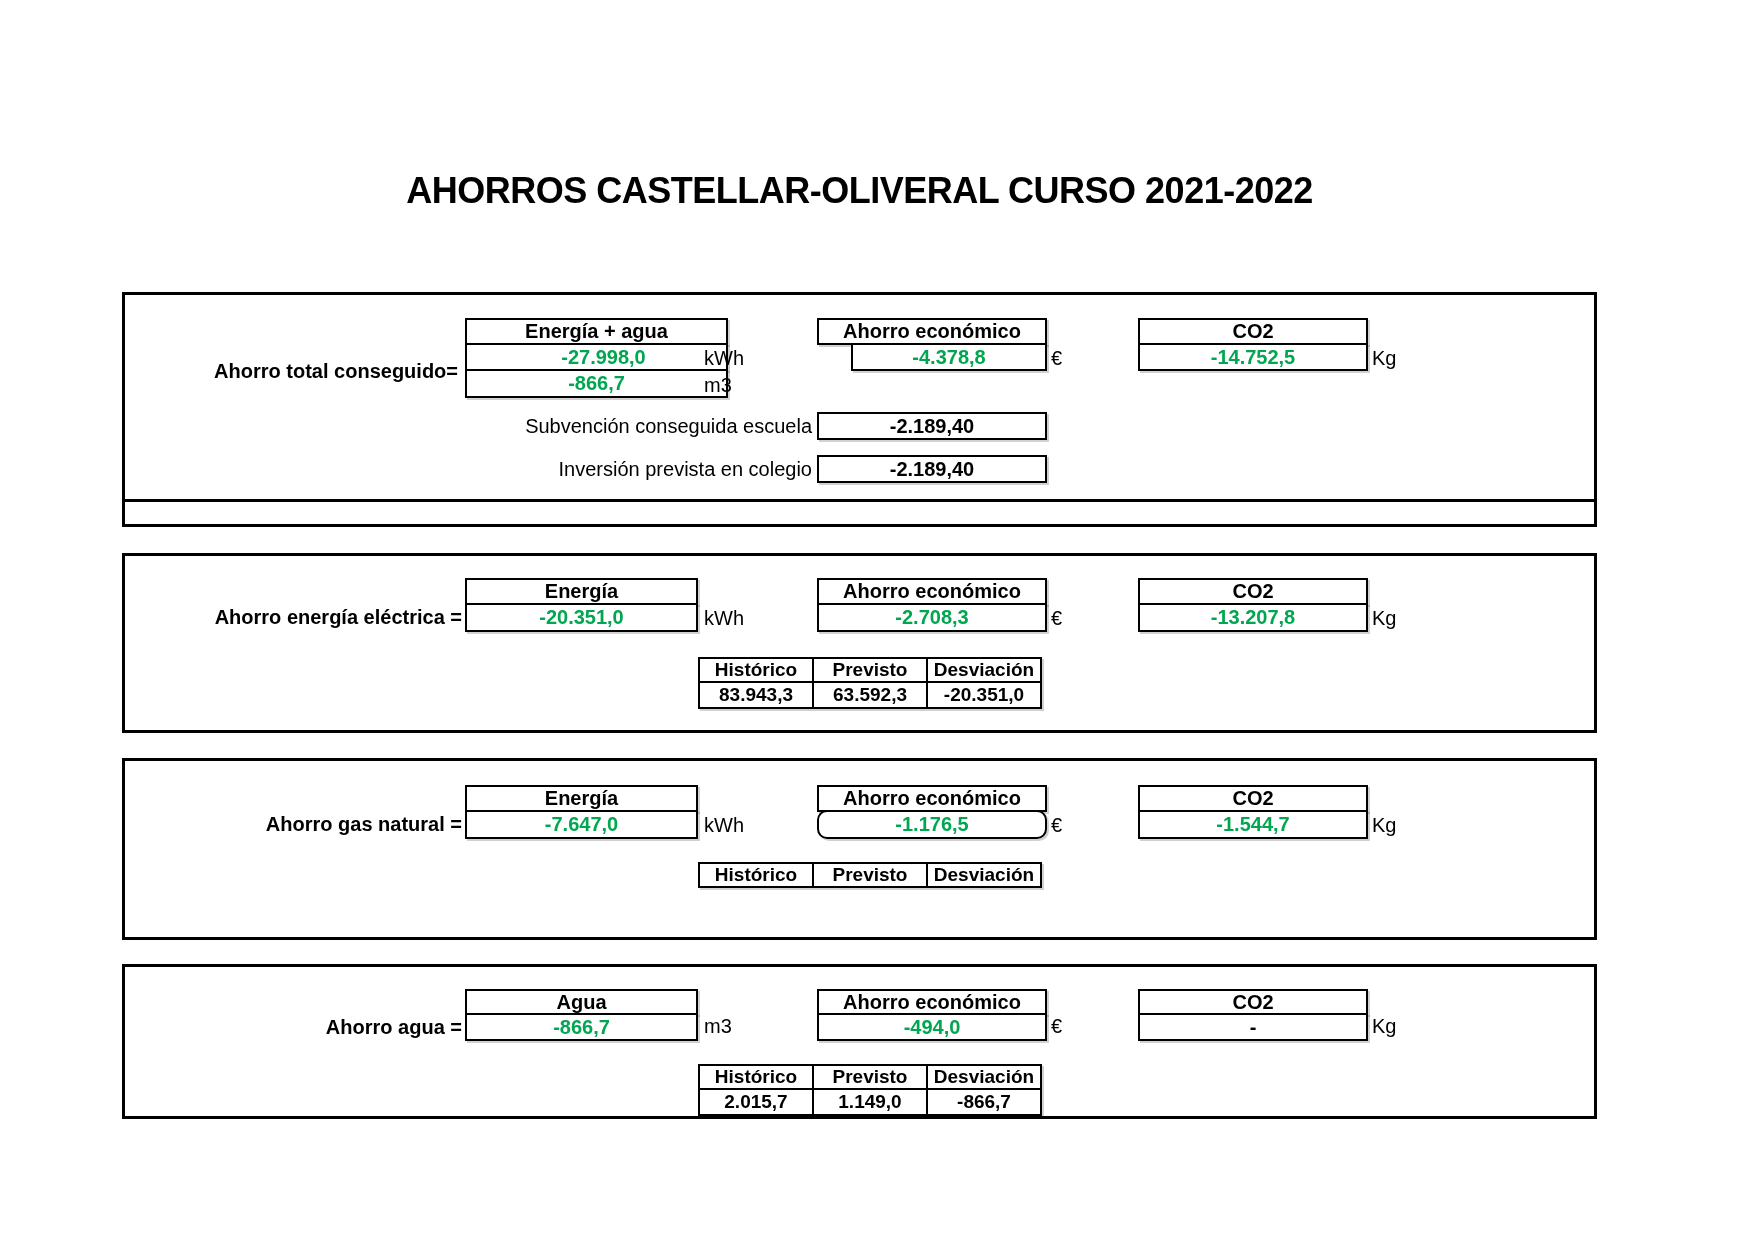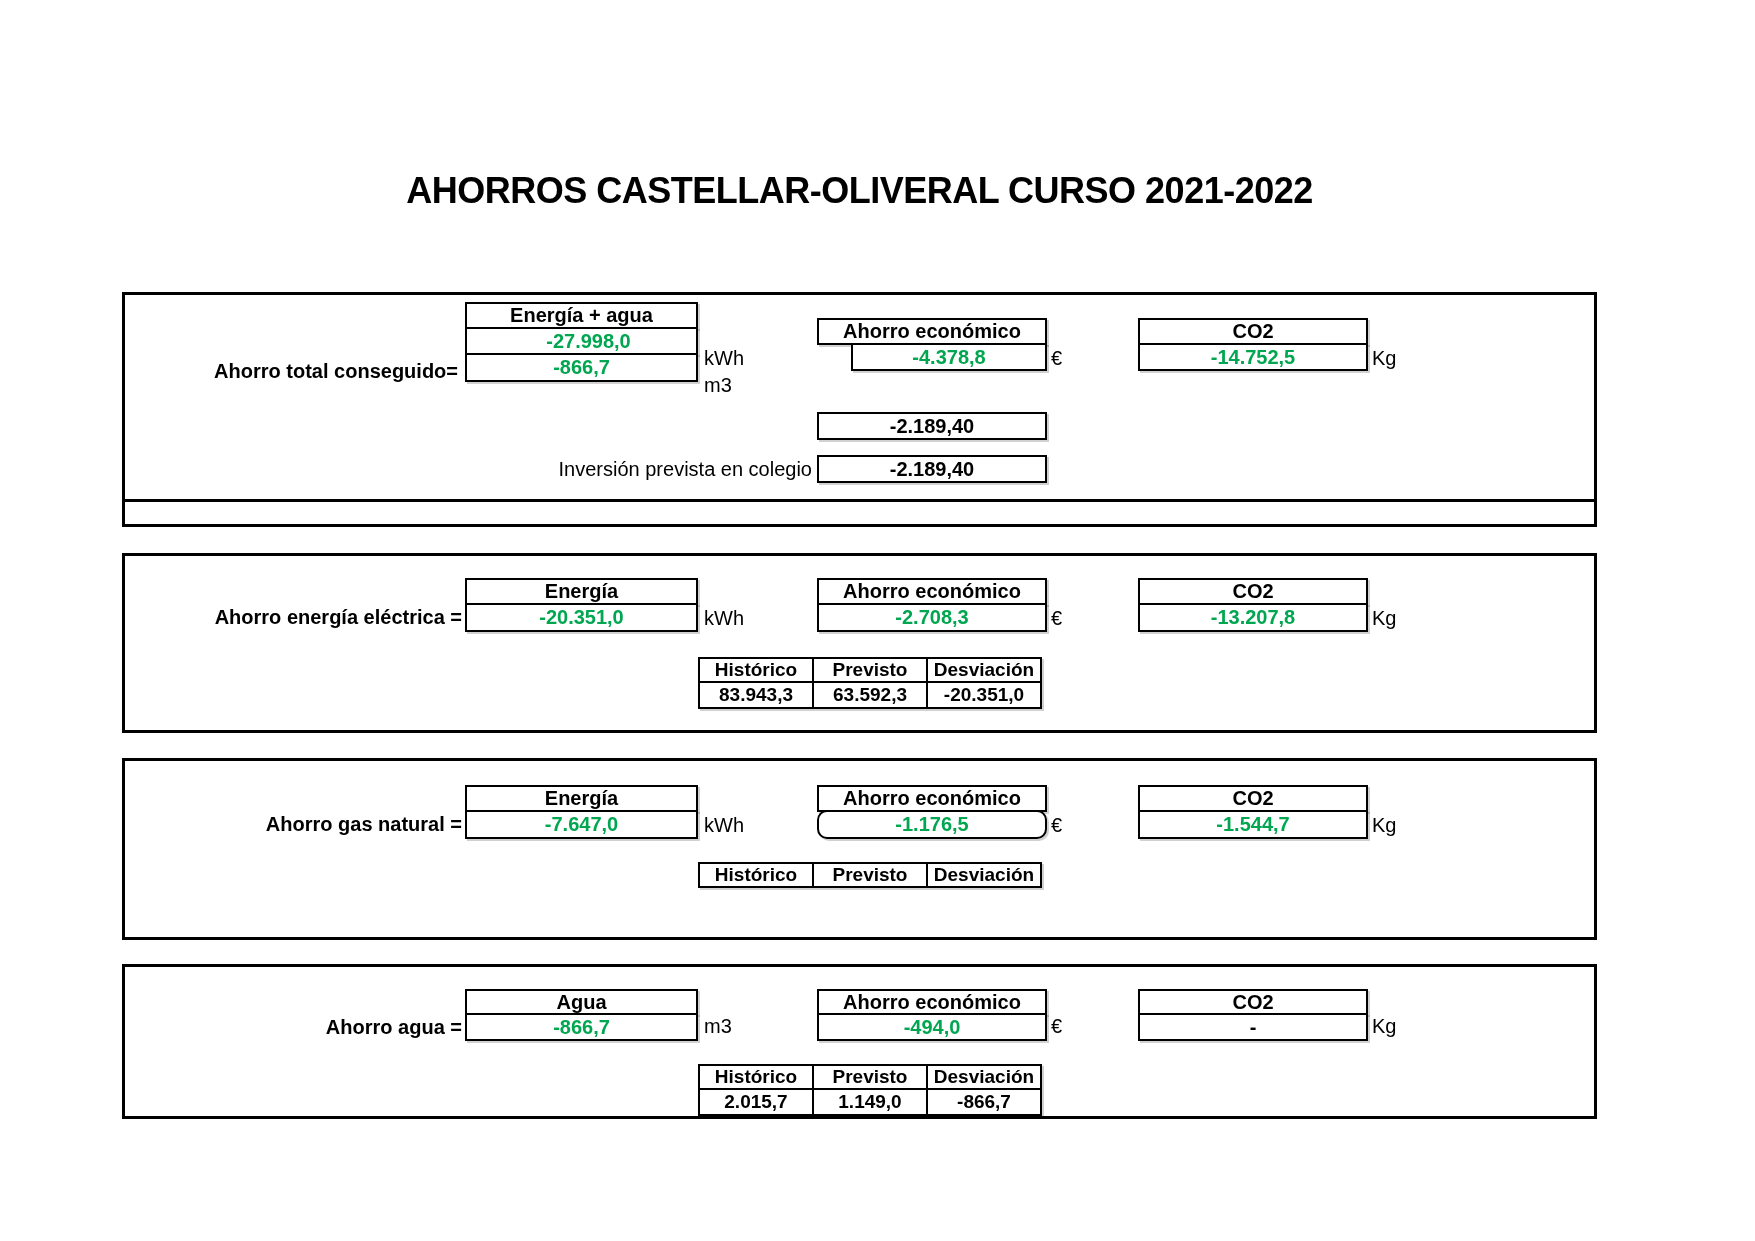--- a/index.html
+++ b/index.html
@@ -27,40 +27,41 @@
 
 <div class="page">
 
   <div class="abs title">AHORROS CASTELLAR-OLIVERAL CURSO 2021-2022</div>
 
   <div class="abs outer" style="left:122px;top:292px;width:1475px;height:210px;"></div>
   <div class="abs strip" style="left:122px;top:502px;width:1475px;height:25px;"></div>
 
   <div class="abs rlabel bold" style="left:140px;top:344px;width:318px;height:54px;">Ahorro total conseguido=</div>
 
-  <div class="abs stack" style="left:465px;top:302px;width:233px;">
+  <div class="abs stack" style="left:465px;top:318px;width:263px;">
     <div class="cell" style="height:27px;">Energía + agua</div>
     <div class="cell green" style="height:28px;padding-left:14px;">-27.998,0</div>
     <div class="cell green" style="height:29px;">-866,7</div>
   </div>
   <div class="abs unit" style="left:704px;top:345px;height:26px;">kWh</div>
   <div class="abs unit" style="left:704px;top:372px;height:26px;">m3</div>
 
   <div class="abs stack" style="left:817px;top:318px;width:230px;">
     <div class="cell" style="height:27px;">Ahorro económico</div>
     <div class="cell green" style="height:28px;margin-left:34px;">-4.378,8</div>
   </div>
   <div class="abs unit" style="left:1051px;top:345px;height:26px;">€</div>
 
   <div class="abs stack" style="left:1138px;top:318px;width:230px;">
     <div class="cell" style="height:27px;">CO2</div>
     <div class="cell green" style="height:28px;">-14.752,5</div>
   </div>
   <div class="abs unit" style="left:1372px;top:345px;height:26px;">Kg</div>
 
+  <div class="abs rlabel" style="left:430px;top:412px;width:382px;height:28px;">Subvención conseguida escuela</div>
   <div class="abs cell" style="left:817px;top:412px;width:230px;height:28px;">-2.189,40</div>
 
   <div class="abs rlabel" style="left:430px;top:455px;width:382px;height:28px;">Inversión prevista en colegio</div>
   <div class="abs cell" style="left:817px;top:455px;width:230px;height:28px;">-2.189,40</div>
 
   <div class="abs outer" style="left:122px;top:553px;width:1475px;height:180px;"></div>
 
   <div class="abs rlabel bold" style="left:140px;top:603px;width:322px;height:29px;">Ahorro energía eléctrica =</div>
 
   <div class="abs stack" style="left:465px;top:578px;width:233px;">

